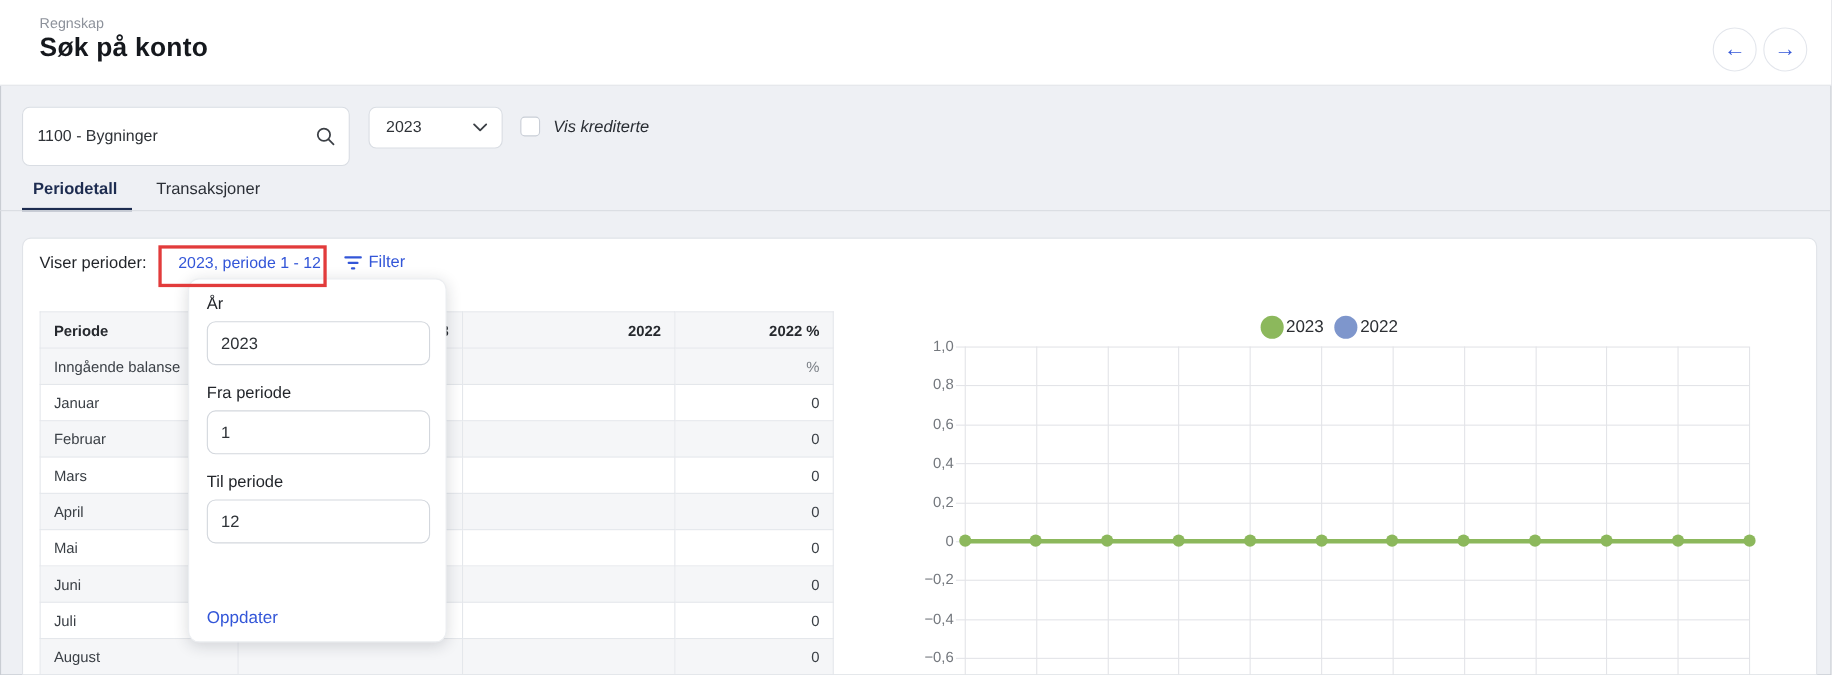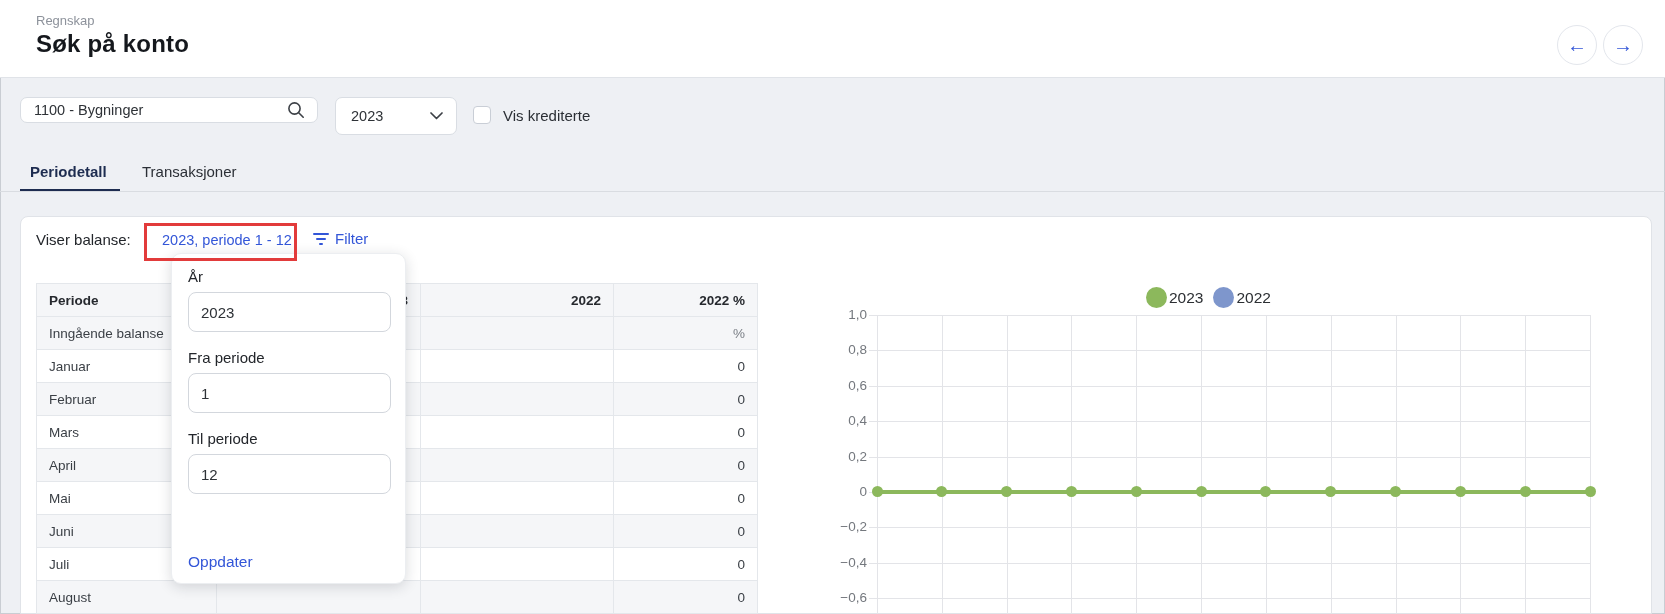--- a/index.html
+++ b/index.html
@@ -24,39 +24,39 @@
     top:25px; width:40px; height:40px; border-radius:50%;
     background:#fff; border:1px solid #e3e6ec;
     display:flex; align-items:center; justify-content:center;
     color:#3356d8; font-size:20px; font-weight:700; cursor:pointer;
   }
   .nav-back { left:1557px; }
   .nav-fwd  { left:1603px; }
 
   
   .searchbox {
-    left:20px; top:97px; width:298px; height:26px;
+    left:20px; top:97px; width:298px; height:54px;
     background:#fff; border:1px solid #d9dde3; border-radius:7px;
     display:flex; align-items:center; padding:0 12px 0 13px;
   }
   .searchbox input {
     flex:1; border:none; outline:none; font-size:14.5px; color:#2e3237;
     font-family:"Liberation Sans", sans-serif; background:transparent;
   }
   .yearselect {
     left:335px; top:97px; width:122px; height:38px;
     background:#fff; border:1px solid #d9dde3; border-radius:7px;
     display:flex; align-items:center; justify-content:space-between;
     padding:0 13px 0 15px; font-size:14.5px; color:#2e3237; cursor:pointer;
   }
   .checkbox {
     left:473px; top:106px; width:18px; height:18px;
     background:#fff; border:1.5px solid #c9ced6; border-radius:4px; cursor:pointer;
   }
-  .checkbox-label { left:503px; top:107px; font-size:15px; color:#2a2e34; }
+  .checkbox-label { left:503px; top:107px; font-size:15px; color:#2a2e34;font-style:italic; }
 
   
   .tab { top:163px; font-size:15px; cursor:pointer; }
   .tab-active { left:30px; color:#1d2c50; font-weight:600;text-align:center; }
   .tab-underline { left:20px; top:189px; width:100px; height:3px; background:#1d2c50; }
   .tab-idle { left:142px; color:#2b2f36; }
   .tabs-divider { left:0; top:191px; width:1665px; height:1px; background:#d9dce1; }
 
   
   .card { left:20px; top:216px; width:1632px; height:398px; background:#fff;
@@ -144,21 +144,21 @@
 </div>
 <div class="abs checkbox"></div>
 <div class="abs checkbox-label">Vis krediterte</div>
 
 <div class="abs tab tab-active">Periodetall</div>
 <div class="abs tab tab-idle">Transaksjoner</div>
 <div class="abs tab-underline"></div>
 <div class="abs tabs-divider"></div>
 
 <div class="abs card"></div>
-<div class="abs viser-label">Viser balanse:</div>
+<div class="abs viser-label">Viser perioder:</div>
 <div class="abs period-link">2023, periode 1 - 12</div>
 <div class="abs annotation-box"></div>
 <div class="abs filter-btn">
   <span class="filter-icon">
       <i></i>
       <i></i>
       <i></i>
     </span>
   <span class="flabel">Filter</span>
 </div>

